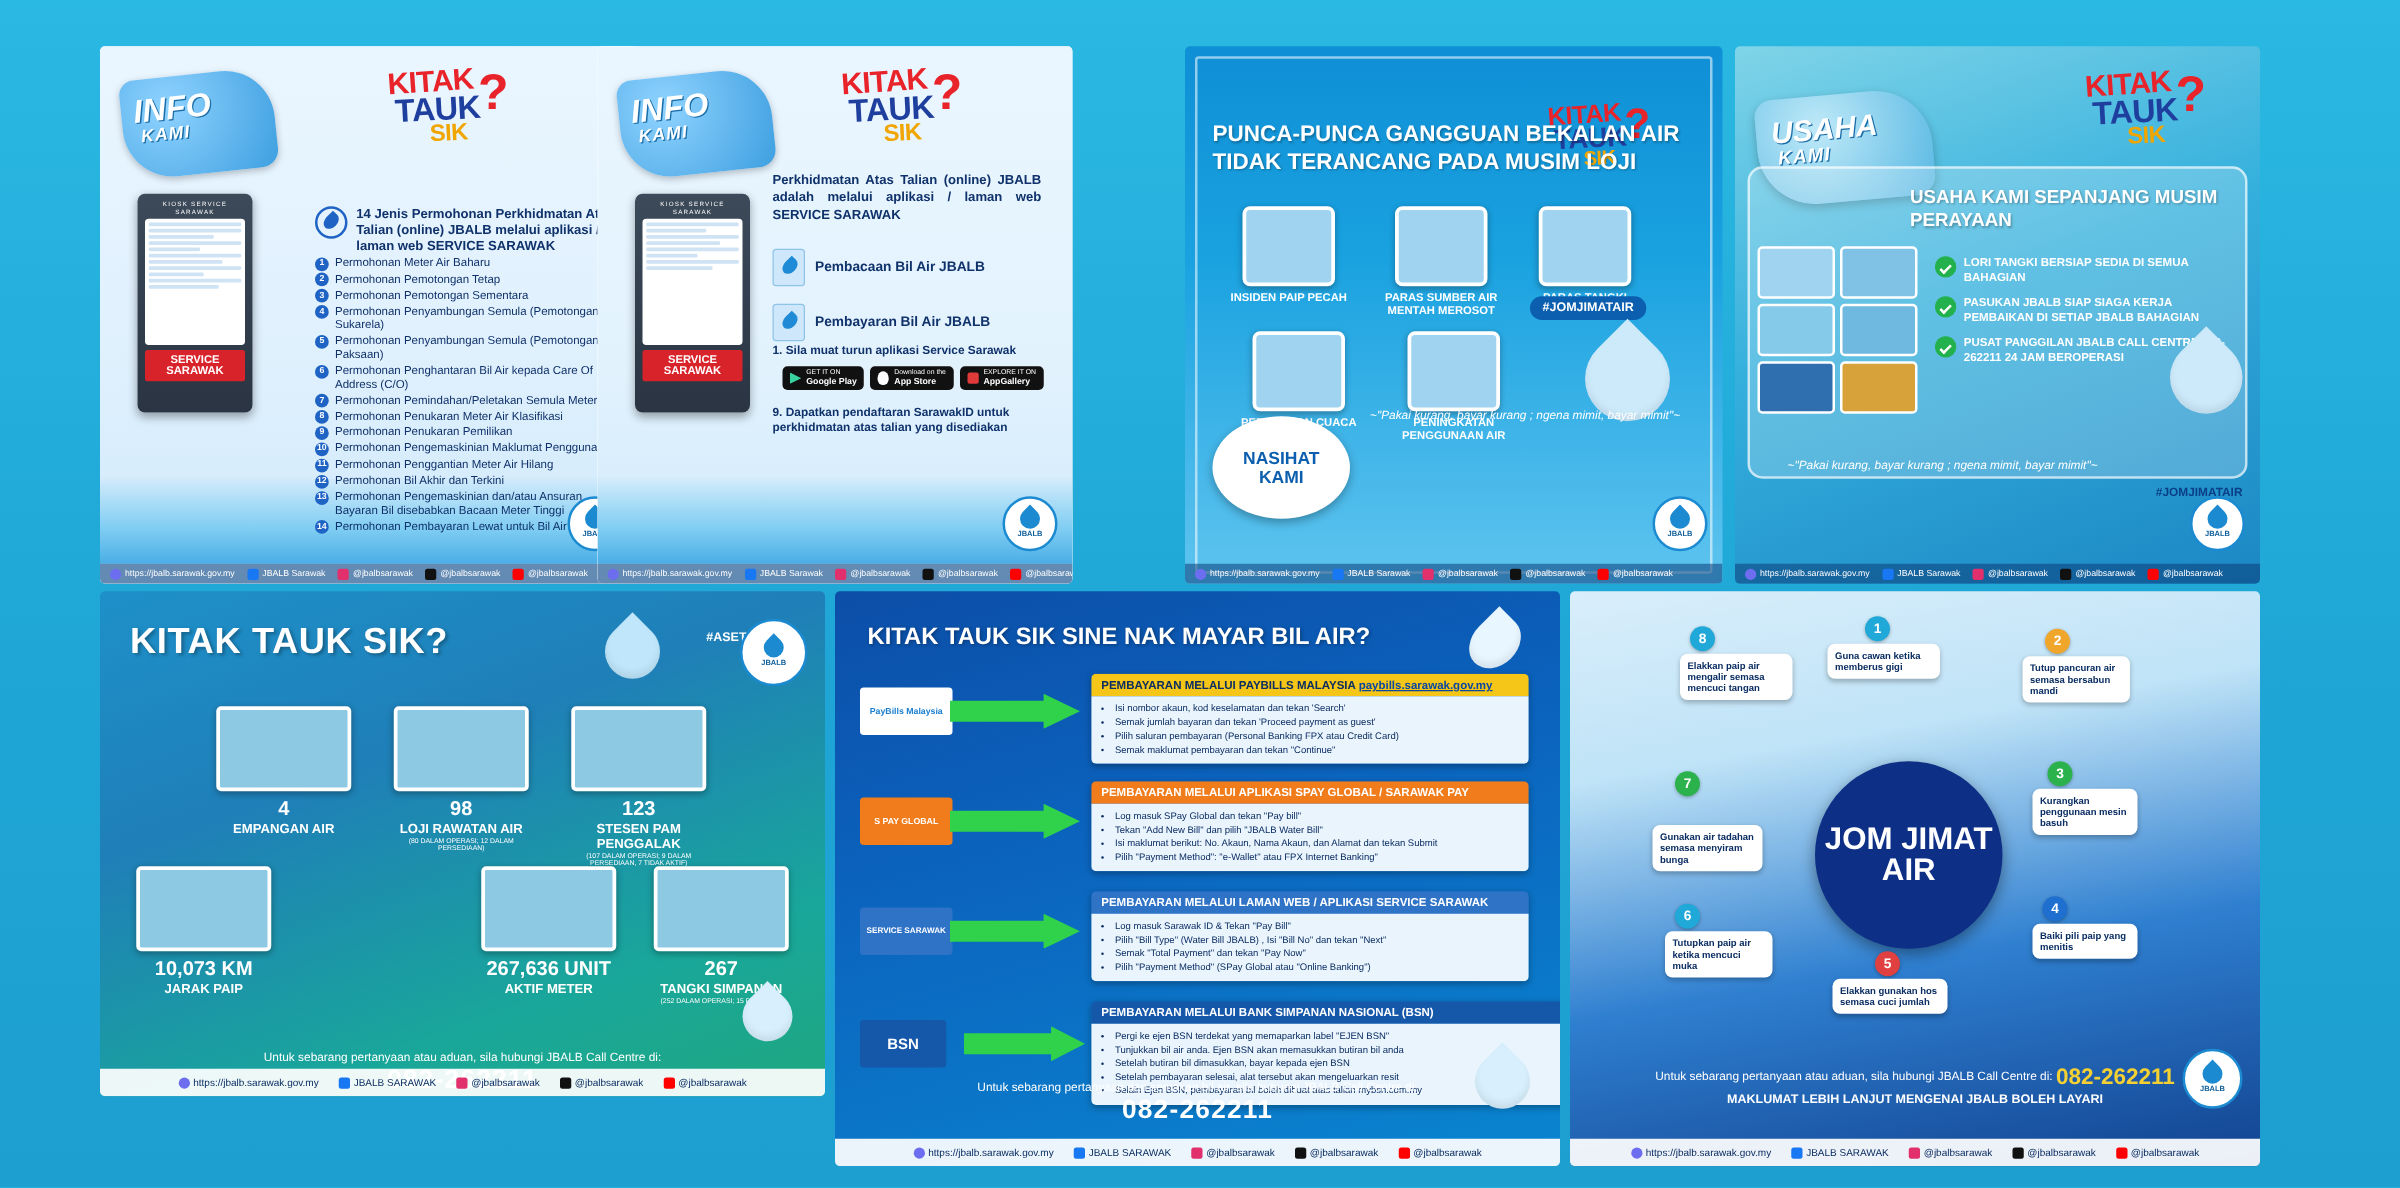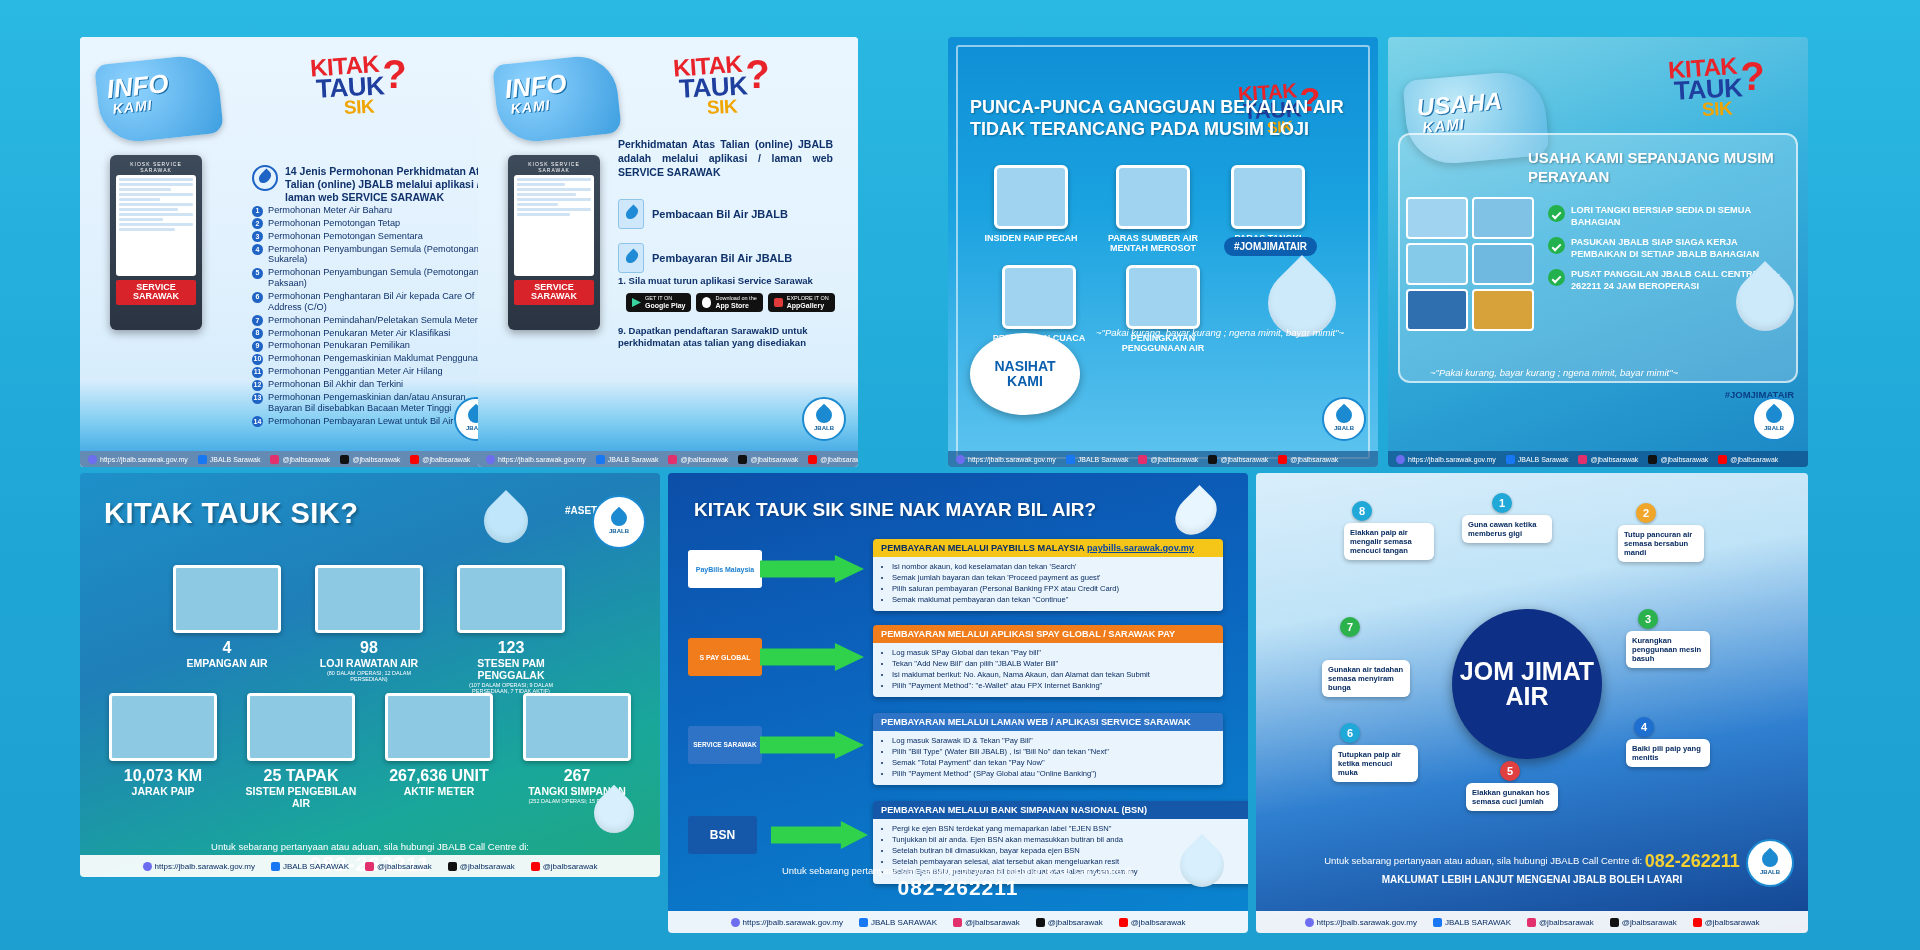--- a/index.html
+++ b/index.html
@@ -609,25 +609,20 @@
       <div class="num">123</div>
       <div class="lbl">STESEN PAM PENGGALAK</div>
       <div class="sub">(107 DALAM OPERASI; 9 DALAM PERSEDIAAN, 7 TIDAK AKTIF)</div>
     </div>
 
     <div class="stat" style="left:24px;top:220px;">
       <div class="img"></div>
       <div class="num">10,073 KM</div>
       <div class="lbl">JARAK PAIP</div>
     </div>
-    <div class="stat" style="left:162px;top:220px;">
-      <div class="img"></div>
-      <div class="num">25 TAPAK</div>
-      <div class="lbl">SISTEM PENGEBILAN AIR</div>
-    </div>
     <div class="stat" style="left:300px;top:220px;">
       <div class="img"></div>
       <div class="num">267,636 UNIT</div>
       <div class="lbl">AKTIF METER</div>
     </div>
     <div class="stat" style="left:438px;top:220px;">
       <div class="img"></div>
       <div class="num">267</div>
       <div class="lbl">TANGKI SIMPANAN</div>
       <div class="sub">(252 DALAM OPERASI; 15 PINTASAN)</div>

